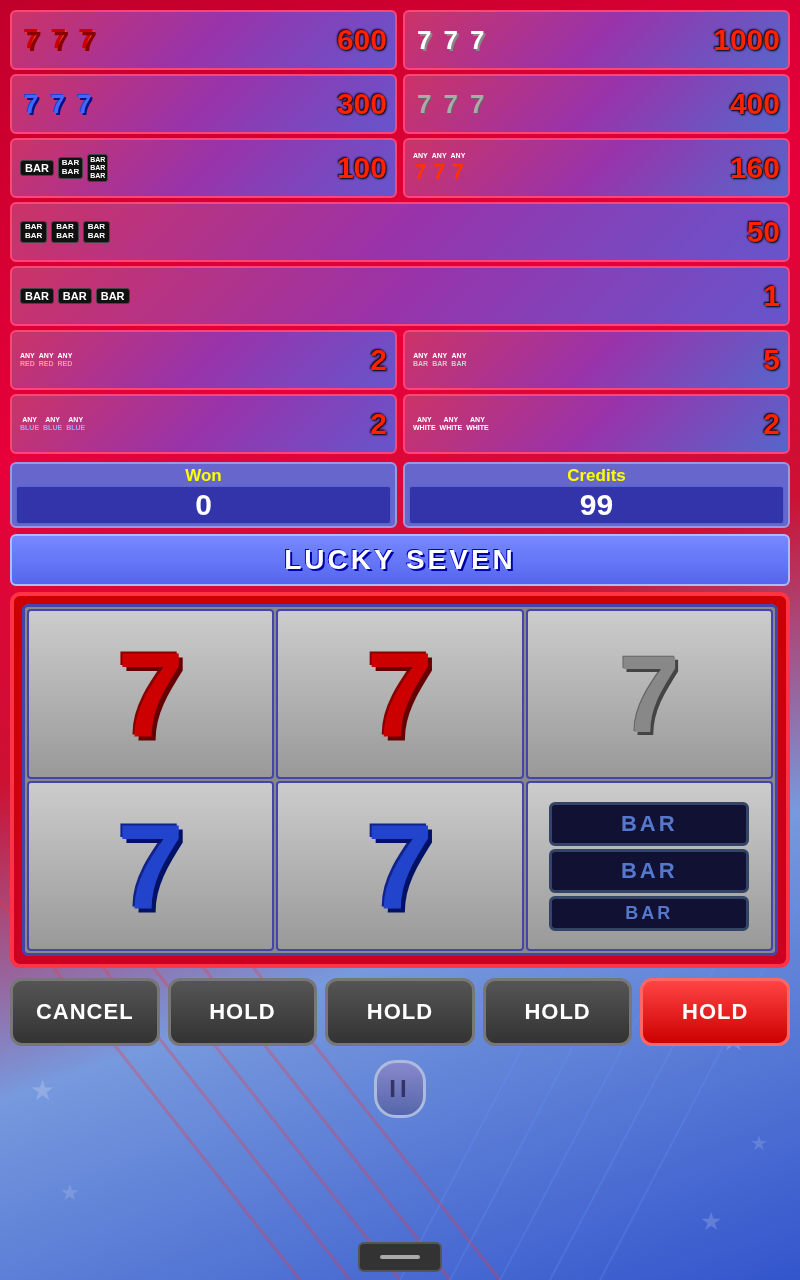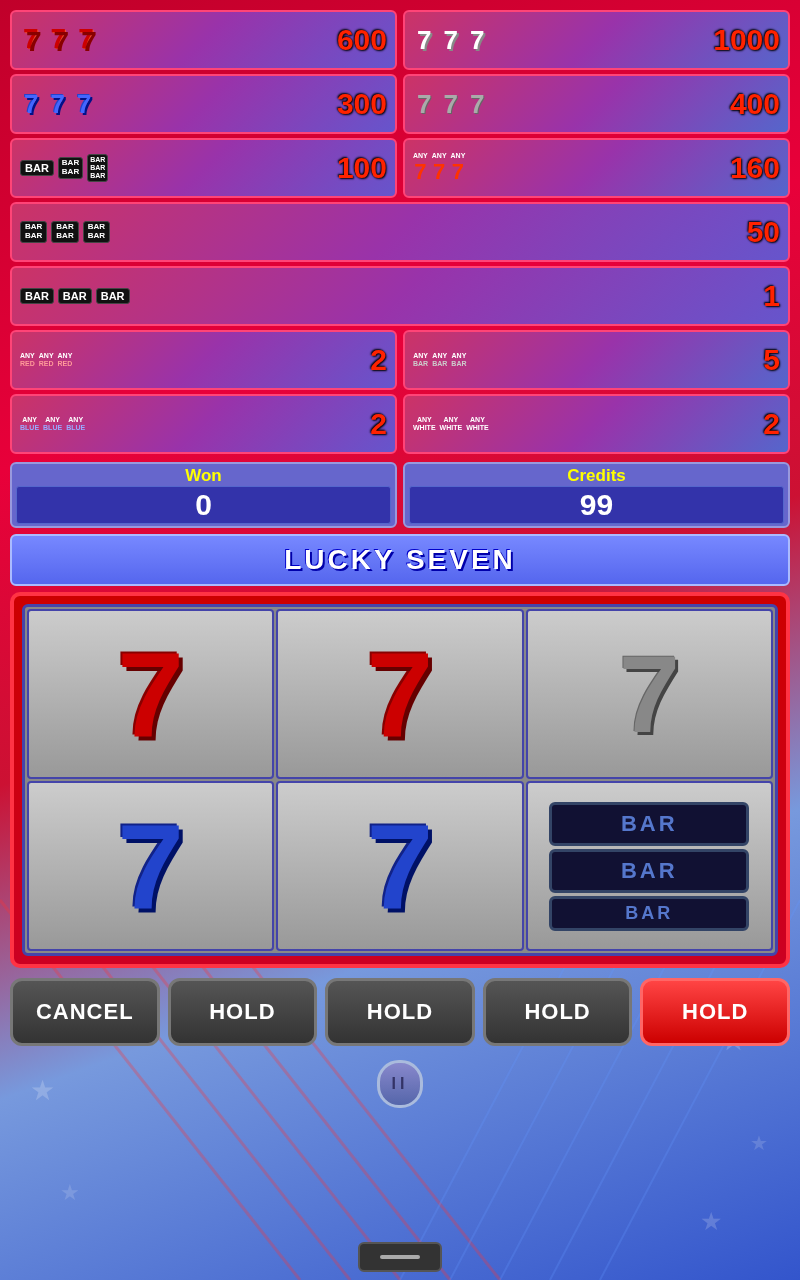--- a/index.html
+++ b/index.html
@@ -279,21 +279,21 @@
       display: flex;
       justify-content: center;
       margin-top: 8px;
     }
 
     .pause-btn {
       background: linear-gradient(180deg, #8888cc, #5566aa);
       border: 3px solid #aabbdd;
       border-radius: 22px;
       padding: 12px 12px;
-      font-size: 16px;
+      font-size: 24px;
       font-weight: 900;
       color: #333366;
       cursor: pointer;
       letter-spacing: 4px;
     }
 
     
     .bottom-bar {
       position: absolute;
       bottom: 8px;

